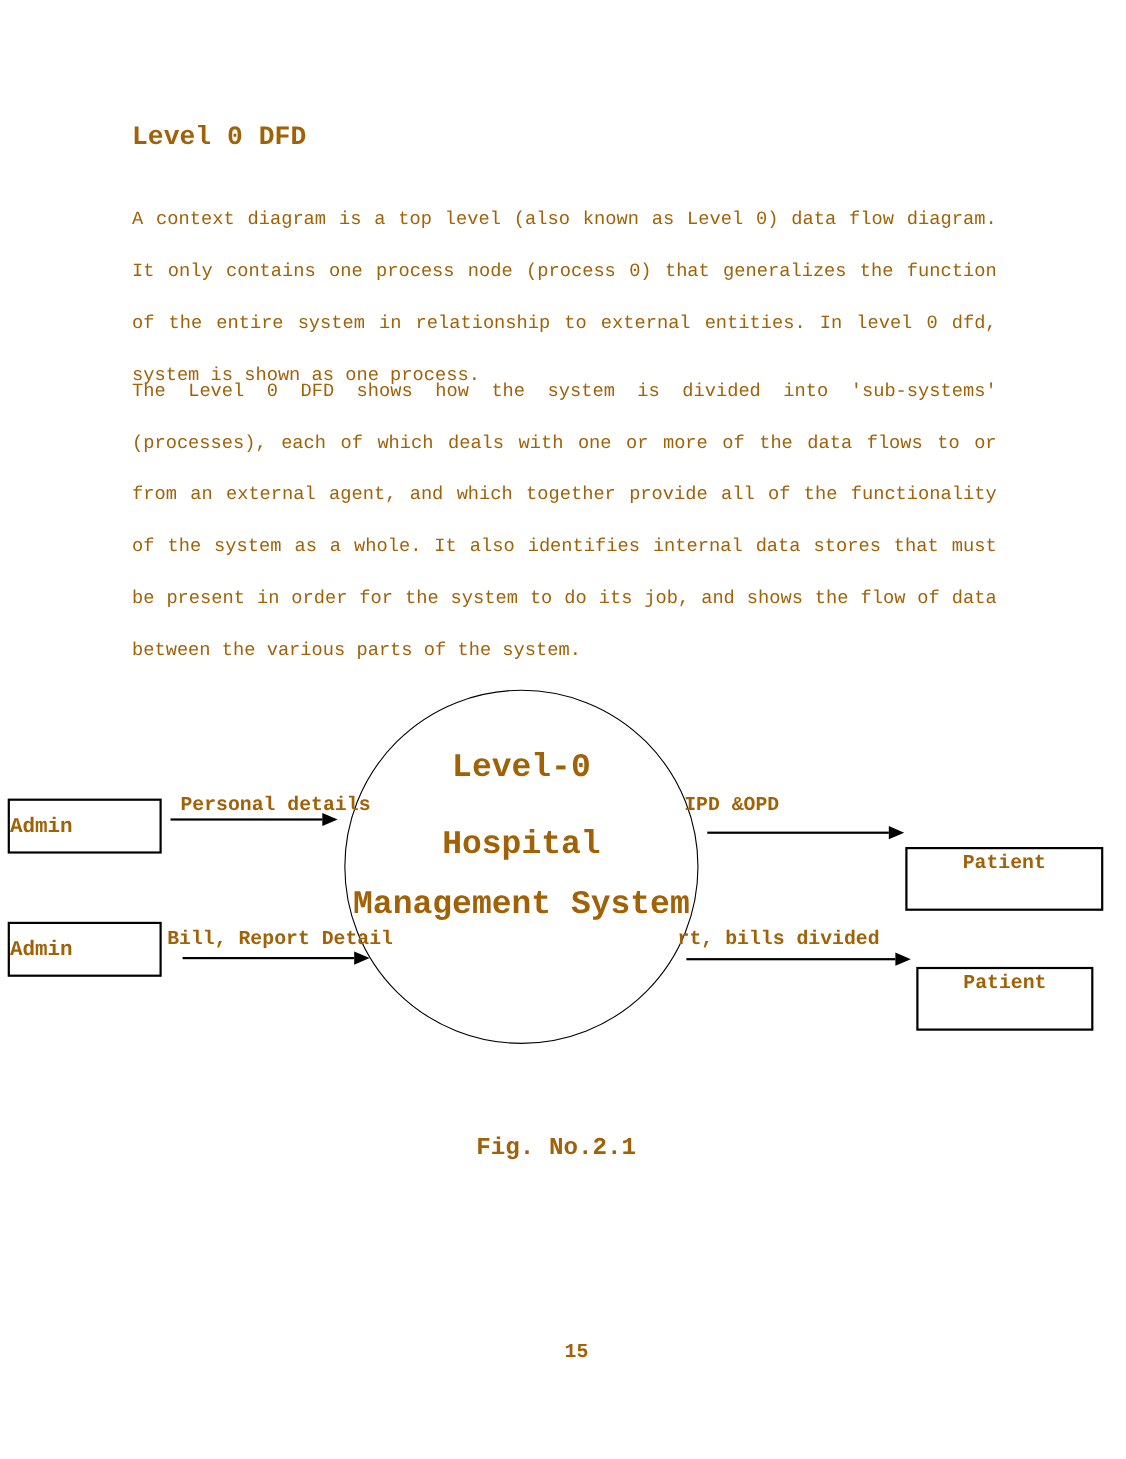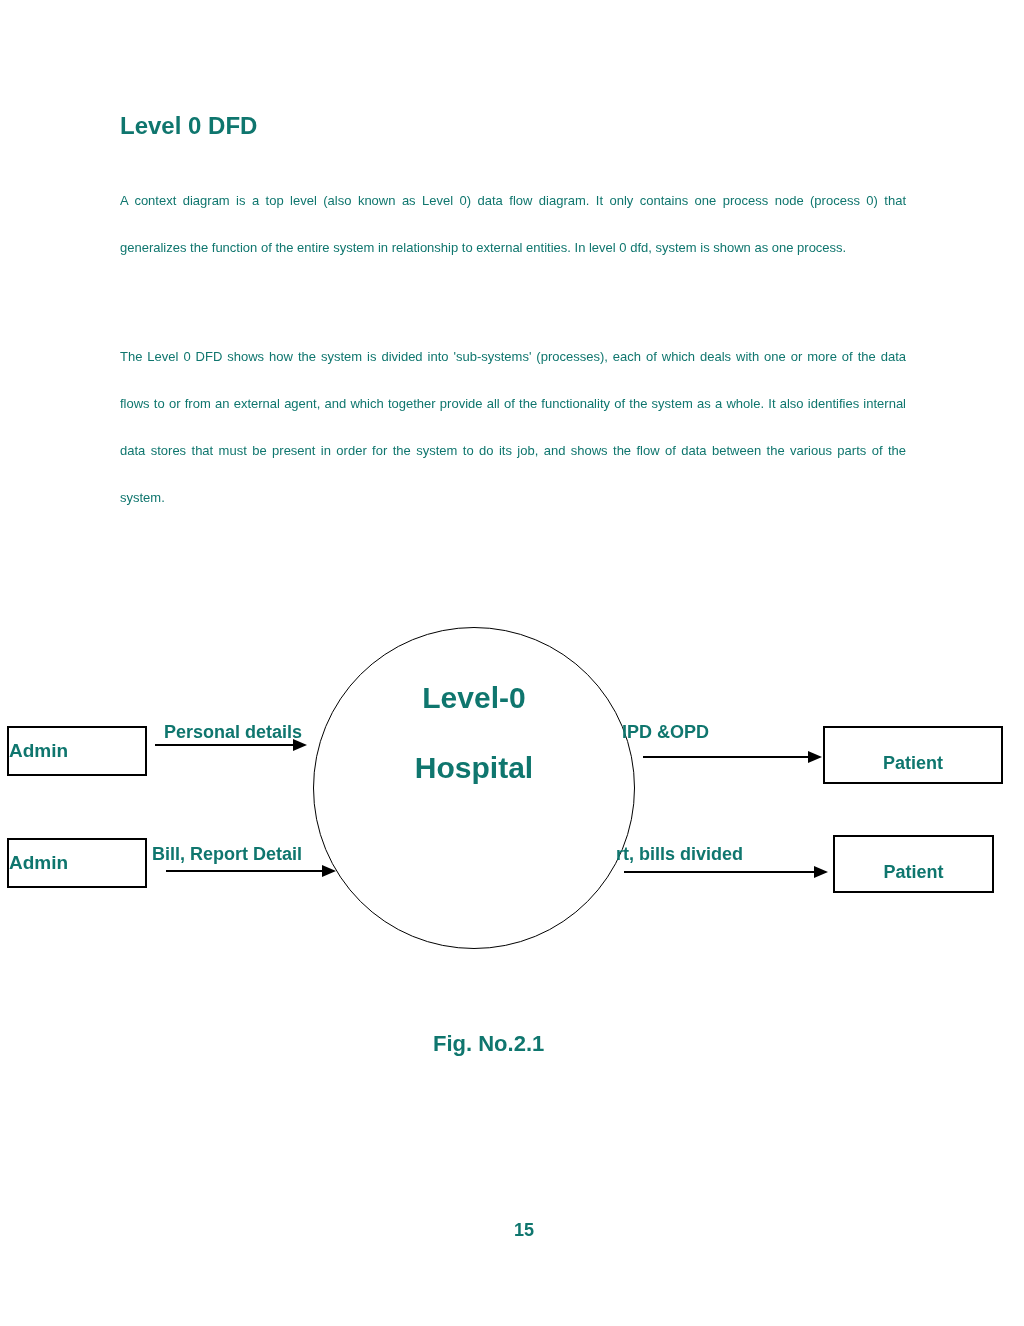--- a/index.html
+++ b/index.html
@@ -5,39 +5,39 @@
   html, body {
     margin: 0;
     padding: 0;
     background: #ffffff;
   }
   .page {
     position: relative;
     width: 1024px;
     height: 1260px;
     background: #ffffff;
-    font-family: Liberation Sans, sans-serif;
-    color: #0f766e;
+    font-family: Liberation Mono, monospace;
+    color: #a16207;
     overflow: hidden;
   }
   .heading {
     position: absolute;
     left: 120px;
     top: 112px;
     margin: 0;
     font-size: 24px;
     font-weight: bold;
     line-height: 1.2;
   }
   .body-para {
     position: absolute;
     left: 120px;
     width: 786px;
     margin: 0;
-    font-size: 13px;
+    font-size: 17px;
     line-height: 47px;
     text-align: justify;
   }
   .para1 { top: 177px; }
   .para2 { top: 333px; }
 
   
   .diagram {
     position: absolute;
     left: 0; top: 0;
@@ -85,21 +85,22 @@
     font-size: 19px;
     align-items: center;
     padding-left: 0;
   }
   .admin-top    { top: 726px; }
   .admin-bottom { top: 838px; }
   .patient-box {
     font-size: 18px;
     justify-content: center;
     align-items: flex-start;
-    padding-top: 25px;
+    padding-top: 3px;
+    margin-top: 44px;
   }
   .patient-top    { left: 823px; top: 726px; width: 180px; height: 58px; }
   .patient-bottom { left: 833px; top: 835px; width: 161px; height: 58px; }
 
   .flow-label {
     position: absolute;
     font-size: 18px;
     font-weight: bold;
     white-space: nowrap;
     z-index: 3;
@@ -163,20 +164,21 @@
   <h1 class="heading">Level 0 DFD</h1>
 
   <p class="body-para para1">A context diagram is a top level (also known as Level 0) data flow diagram. It only contains one process node (process 0) that generalizes the function of the entire system in relationship to external entities. In level 0 dfd, system is shown as one process.</p>
   <p class="body-para para2">The Level 0 DFD shows how the system is divided into 'sub-systems' (processes), each of which deals with one or more of the data flows to or from an external agent, and which together provide all of the functionality of the system as a whole. It also identifies internal data stores that must be present in order for the system to do its job, and shows the flow of data between the various parts of the system.</p>
 
   <div class="diagram">
 
     <div class="process-circle"></div>
     <div class="circle-line cl1">Level-0</div>
     <div class="circle-line cl2">Hospital</div>
+    <div class="circle-line cl3">Management System</div>
 
     <div class="entity-box admin-box admin-top">
       <span>Admin</span>
     </div>
     <div class="entity-box admin-box admin-bottom">
       <span>Admin</span>
     </div>
     <div class="entity-box patient-box patient-top">
       <span>Patient</span>
     </div>

